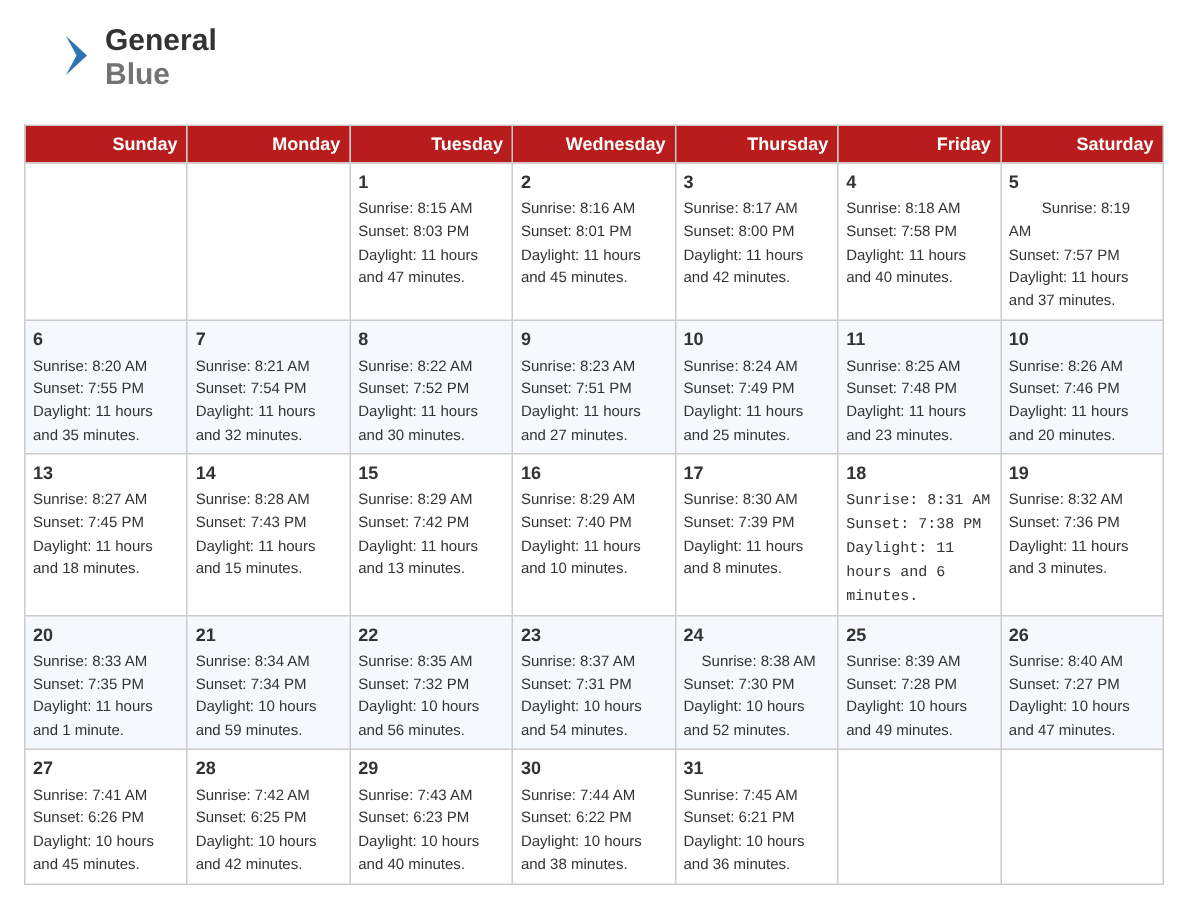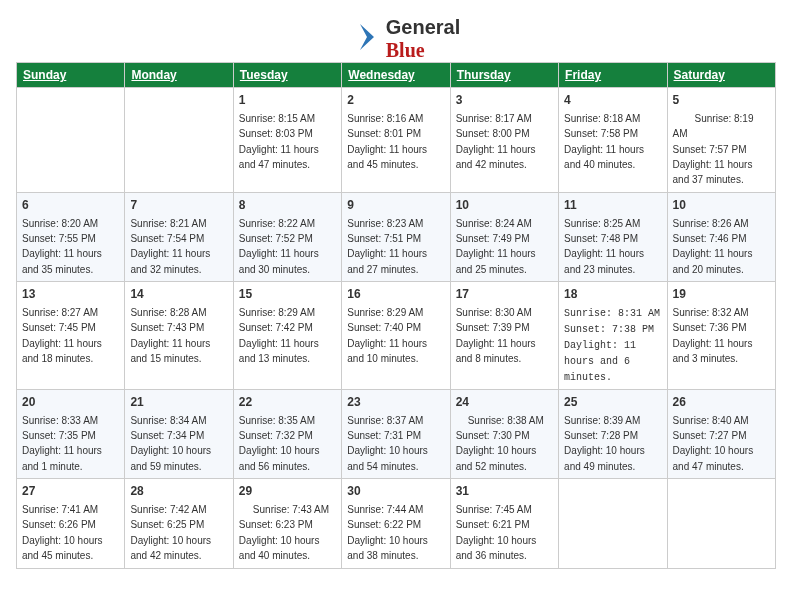--- a/index.html
+++ b/index.html
@@ -5,23 +5,23 @@
     * { box-sizing: border-box; margin: 0; padding: 0; }
     body {
       font-family: Arial, sans-serif;
       background: #fff;
       width: 792px;
       min-height: 612px;
       padding: 16px;
     }
     .header {
       display: flex;
-      justify-content: center;
+      justify-content: flex-start;
       align-items: flex-start;
-      margin-bottom: 0;
+      margin-bottom: 21px;
     }
     .logo {
       display: flex;
       align-items: center;
       gap: 4px;
     }
     .title-block {
       text-align: right;
     }
     .month-title {
@@ -32,28 +32,27 @@
     .location-title {
       font-size: 15px;
       color: #555;
     }
     .calendar {
       width: 100%;
       border-collapse: collapse;
       font-size: 11px;
     }
     .calendar th {
-      background-color: #15803d;
+      background-color: #b91c1c;
       color: #fff;
-      text-align: left;
+      text-align: right;
       padding: 5px 6px;
       font-size: 12px;
       font-weight: bold;
       border: 1px solid #ccc;
-      text-decoration: underline;
     }
     .calendar td {
       vertical-align: top;
       padding: 4px 5px;
       border: 1px solid #ccc;
       height: 80px;
       width: 107px;
       background: #fff;
       color: #333;
       line-height: 1.4;
@@ -80,21 +79,21 @@
 
 <div class="header">
   <div class="logo">
       <svg width="50" height="40" viewBox="0 0 50 40">
         <polygon points="28,5 42,18 28,31 35,18" fill="#2e75b6"></polygon>
       </svg>
       <div>
         <div style="display: flex; align-items: baseline;">
           <span style="font-size: 20px; font-weight: bold; color: rgb(51, 51, 51);">General</span>
         </div>
-        <div style="font-size: 10px; color: rgb(85, 85, 85);"><span style="font-size: 20px; font-weight: bold; color: #b91c1c; font-family: Liberation Serif, serif;">Blue</span></div>
+        <div style="font-size: 10px; color: rgb(85, 85, 85);"><span style="font-size: 20px; font-weight: bold; color: #737373;">Blue</span></div>
       </div>
     </div>
   <div class="title-block">
     <div class="month-title"></div>
     <div class="location-title"></div>
   </div>
 </div>
 
 <table class="calendar">
   <thead>
@@ -197,21 +196,21 @@
 Sunset: 7:27 PM
 Daylight: 10 hours and 47 minutes.</span></td>
       </tr>
       <tr>
         <td><span class="day-num">27</span><span class="day-info" style="white-space: pre-line;">Sunrise: 7:41 AM
 Sunset: 6:26 PM
 Daylight: 10 hours and 45 minutes.</span></td>
         <td><span class="day-num">28</span><span class="day-info" style="white-space: pre-line;">Sunrise: 7:42 AM
 Sunset: 6:25 PM
 Daylight: 10 hours and 42 minutes.</span></td>
-        <td><span class="day-num">29</span><span class="day-info" style="white-space: pre-line; margin-left: 14px;">Sunrise: 7:43 AM
+        <td><span class="day-num">29</span><span class="day-info" style="white-space: pre-line;">Sunrise: 7:43 AM
 Sunset: 6:23 PM
 Daylight: 10 hours and 40 minutes.</span></td>
         <td><span class="day-num">30</span><span class="day-info" style="white-space: pre-line;">Sunrise: 7:44 AM
 Sunset: 6:22 PM
 Daylight: 10 hours and 38 minutes.</span></td>
         <td><span class="day-num">31</span><span class="day-info" style="white-space: pre-line;">Sunrise: 7:45 AM
 Sunset: 6:21 PM
 Daylight: 10 hours and 36 minutes.</span></td>
         <td class="empty-cell"></td>
         <td class="empty-cell"></td>

